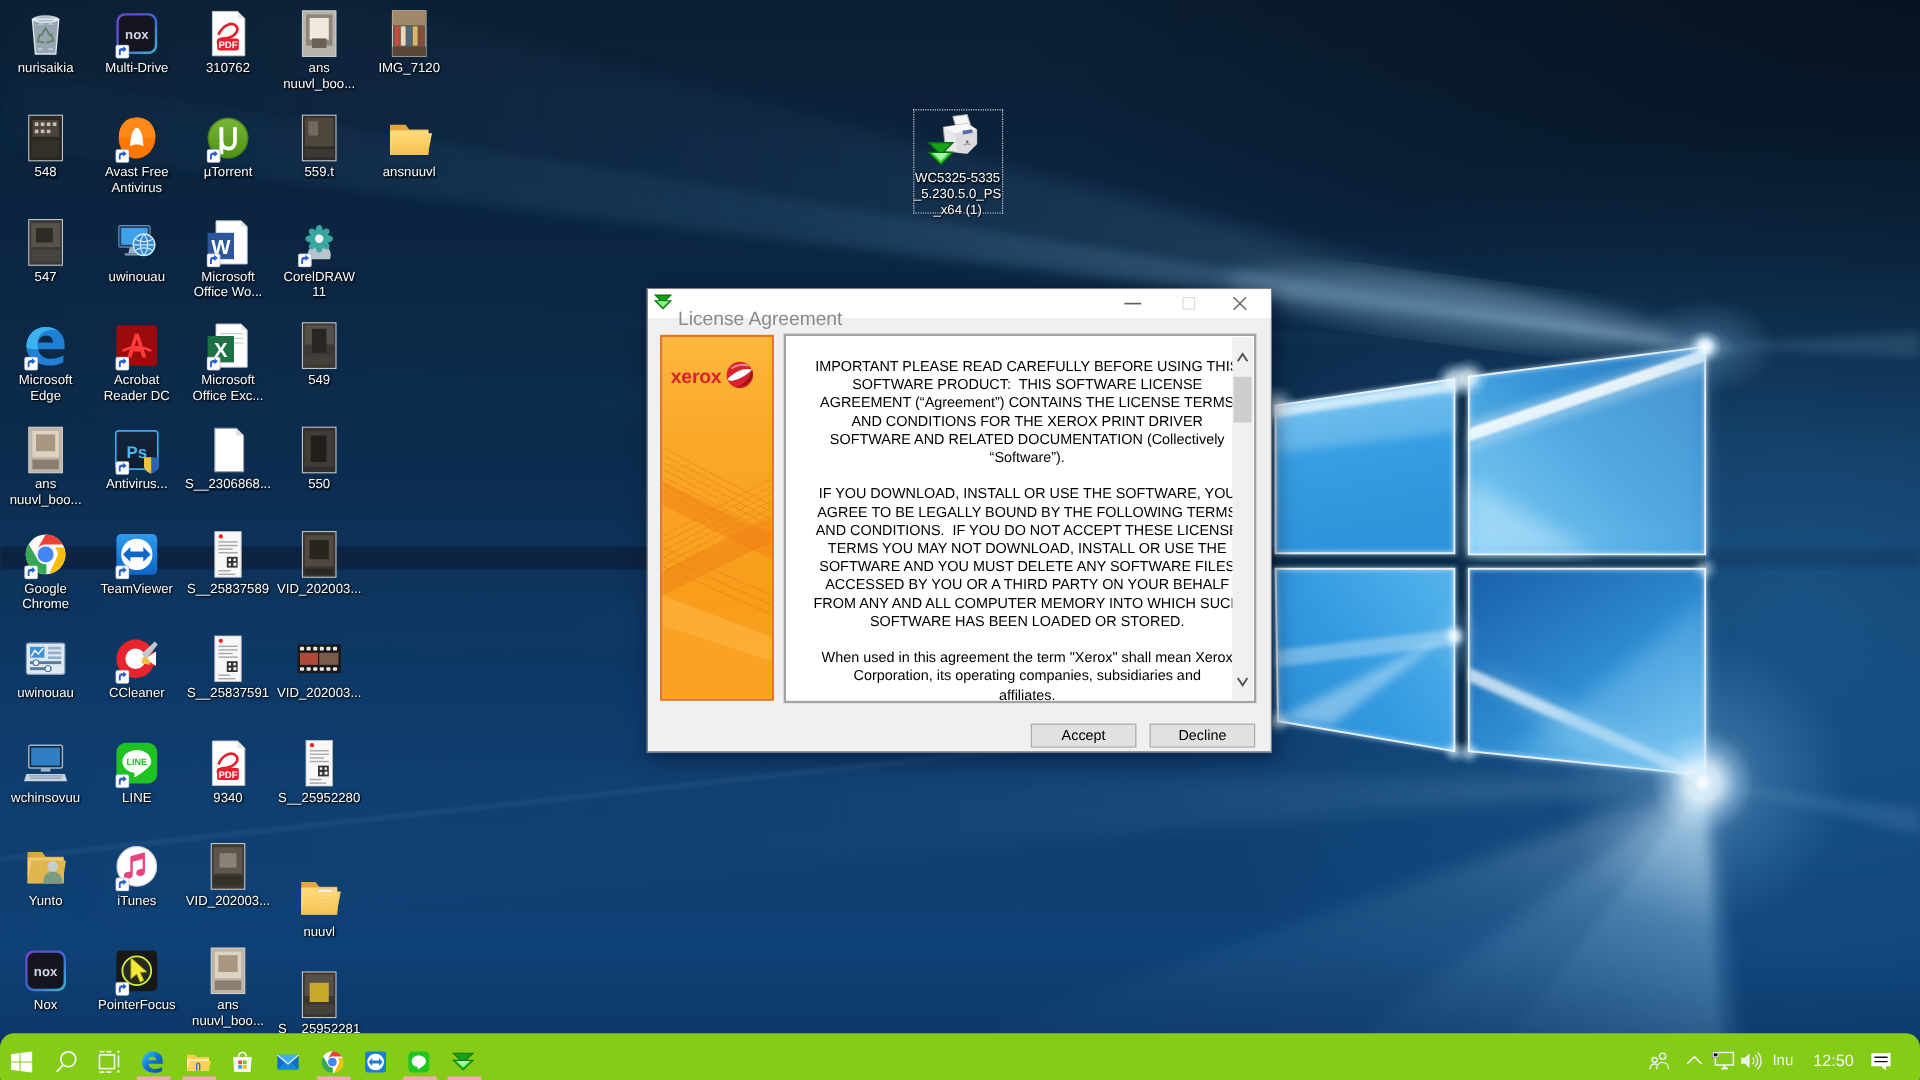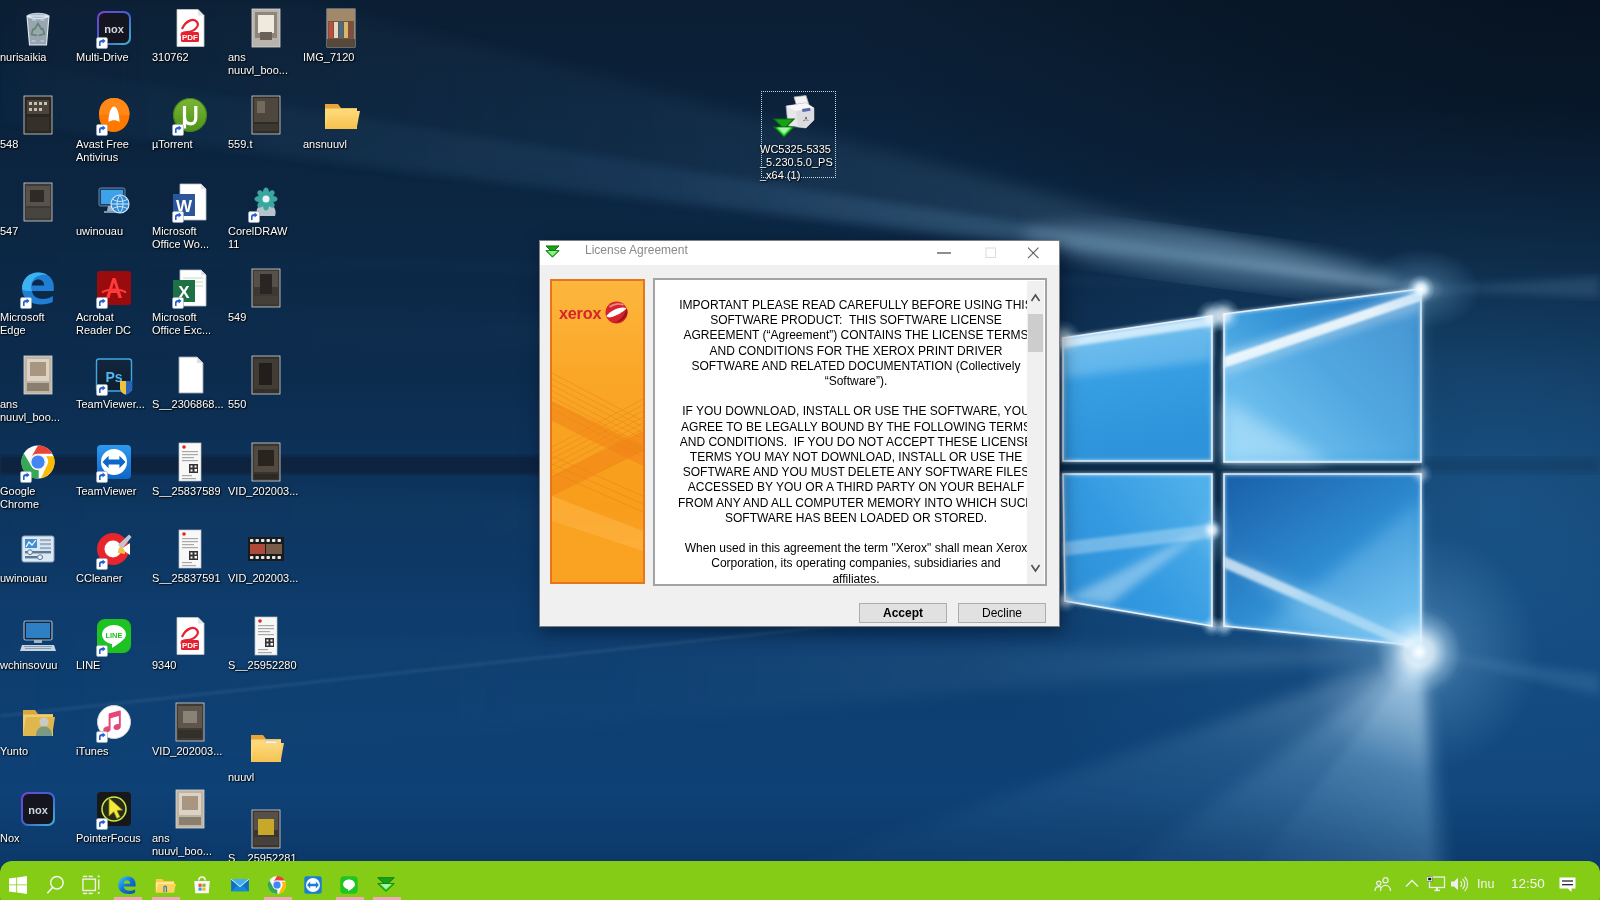--- a/index.html
+++ b/index.html
@@ -1,27 +1,27 @@
 <!DOCTYPE html>
 <html><head>
 <meta charset="utf-8">
 <style>
   * { margin:0; padding:0; box-sizing:border-box; }
   html,body { width:1600px; height:900px; overflow:hidden; font-family:"Liberation Sans", sans-serif; -webkit-font-smoothing:antialiased; }
   #stage { position:absolute; left:0; top:0; width:1600px; height:900px; background:#0a2040; overflow:hidden; }
   #wall { position:absolute; left:0; top:0; }
-  .icon-cell { position:absolute; width:76px; text-align:left; }
+  .icon-cell { position:absolute; width:76px; text-align:center; }
   .icon-glyph { width:40px; height:40px; margin:0 auto; position:relative; }
   .icon-label { margin-top:3px; font-size:11px; line-height:13px; color:rgba(255,255,255,0.99);
     text-shadow:1px 1px 1px rgba(0,0,0,0.9), 0 0 3px rgba(0,0,0,0.8); }
   
   #dlg { position:absolute; left:539px; top:240px; width:521px; height:387px;
      background:#f0f0f0; border:1px solid #7e7e7e; box-shadow:3px 5px 16px rgba(0,10,30,0.5); }
   #dlg-title { position:absolute; left:0; top:0; right:0; height:24px; background:#ffffff; }
-  #dlg-title .t { position:absolute; left:25px; top:2px; font-size:12px; color:#8a8a8a;margin-left:20px; }
+  #dlg-title .t { position:absolute; left:25px; top:17px; font-size:16px; color:#8a8a8a; }
   #orangepanel { position:absolute; left:10px; top:38px; width:95px; height:305px;
      border:2px solid #e8741c; overflow:hidden;
      background:linear-gradient(180deg,#fcb53d 0%,#f9a424 40%,#f89d1e 70%,#f9a527 100%); }
   #textarea { position:absolute; left:113px; top:37px; width:394px; height:308px;
      background:#fff; border:2px solid #a3a3a3; overflow:hidden;text-align:center; }
   #lictext { position:absolute; left:12px; top:18px; width:378px; font-size:12px; line-height:15.2px; color:#000; }
   #scroll { position:absolute; right:1px; top:1px; width:17px; height:304px; background:#f0f0f0; }
   .btn { position:absolute; top:362px; width:88px; height:20px; background:#e1e1e1;
      border:1px solid #adadad; font-size:12px; text-align:center; line-height:18px; color:#000; }
   
@@ -627,21 +627,21 @@
             <use href="#s-phbeige"></use>
           </svg></div>
   <div class="icon-label">ans<br>nuuvl_boo...</div>
       </div>
 <div class="icon-cell" style="left:76px;top:355.2px">
   <div class="icon-glyph"><svg width="40" height="40">
             <use href="#s-ps"></use>
           </svg><svg style="position:absolute;left:2px;bottom:-1px" width="12" height="12">
             <use href="#s-arrow"></use>
           </svg></div>
-  <div class="icon-label">TeamViewer...</div>
+  <div class="icon-label">Antivirus...</div>
       </div>
 <div class="icon-cell" style="left:152px;top:355.2px">
   <div class="icon-glyph"><svg width="40" height="40">
             <use href="#s-page"></use>
           </svg></div>
   <div class="icon-label">S__2306868...</div>
       </div>
 <div class="icon-cell" style="left:228px;top:355.2px">
   <div class="icon-glyph"><svg width="40" height="40">
             <use href="#s-ph550"></use>
@@ -873,21 +873,21 @@
     </div>
     <div id="scroll">
       <svg width="17" height="304" viewBox="0 0 17 304">
         <rect width="17" height="304" fill="#f0f0f0"></rect>
         <path d="M4.5,20 L8.5,14 L12.5,20" fill="none" stroke="#505050" stroke-width="1.6"></path>
         <path d="M4.5,284 L8.5,290 L12.5,284" fill="none" stroke="#505050" stroke-width="1.6"></path>
         <rect x="1" y="33" width="15" height="38" fill="#cdcdcd"></rect>
       </svg>
     </div>
   </div>
-  <div class="btn" style="left:319px;font-weight:bold;">Accept</div>
+  <div class="btn" style="left:319px;">Accept</div>
   <div class="btn" style="left:418px;">Decline</div>
 </div>
 <div id="taskbar">
   <svg class="tbi" style="left:9px;top:15px;width:18px;height:18px" viewBox="0 0 88 88">
     <g fill="#ffffff">
           <path d="M0,12.5 L35.7,7.6 L35.7,42.1 L0,42.1 Z"></path>
           <path d="M39.7,7 L88,0.3 L88,42.1 L39.7,42.1 Z"></path>
           <path d="M0,45.7 L35.7,45.7 L35.7,80.3 L0,75.4 Z"></path>
           <path d="M39.7,45.7 L88,45.7 L88,87.7 L39.7,81 Z"></path>
         </g>

